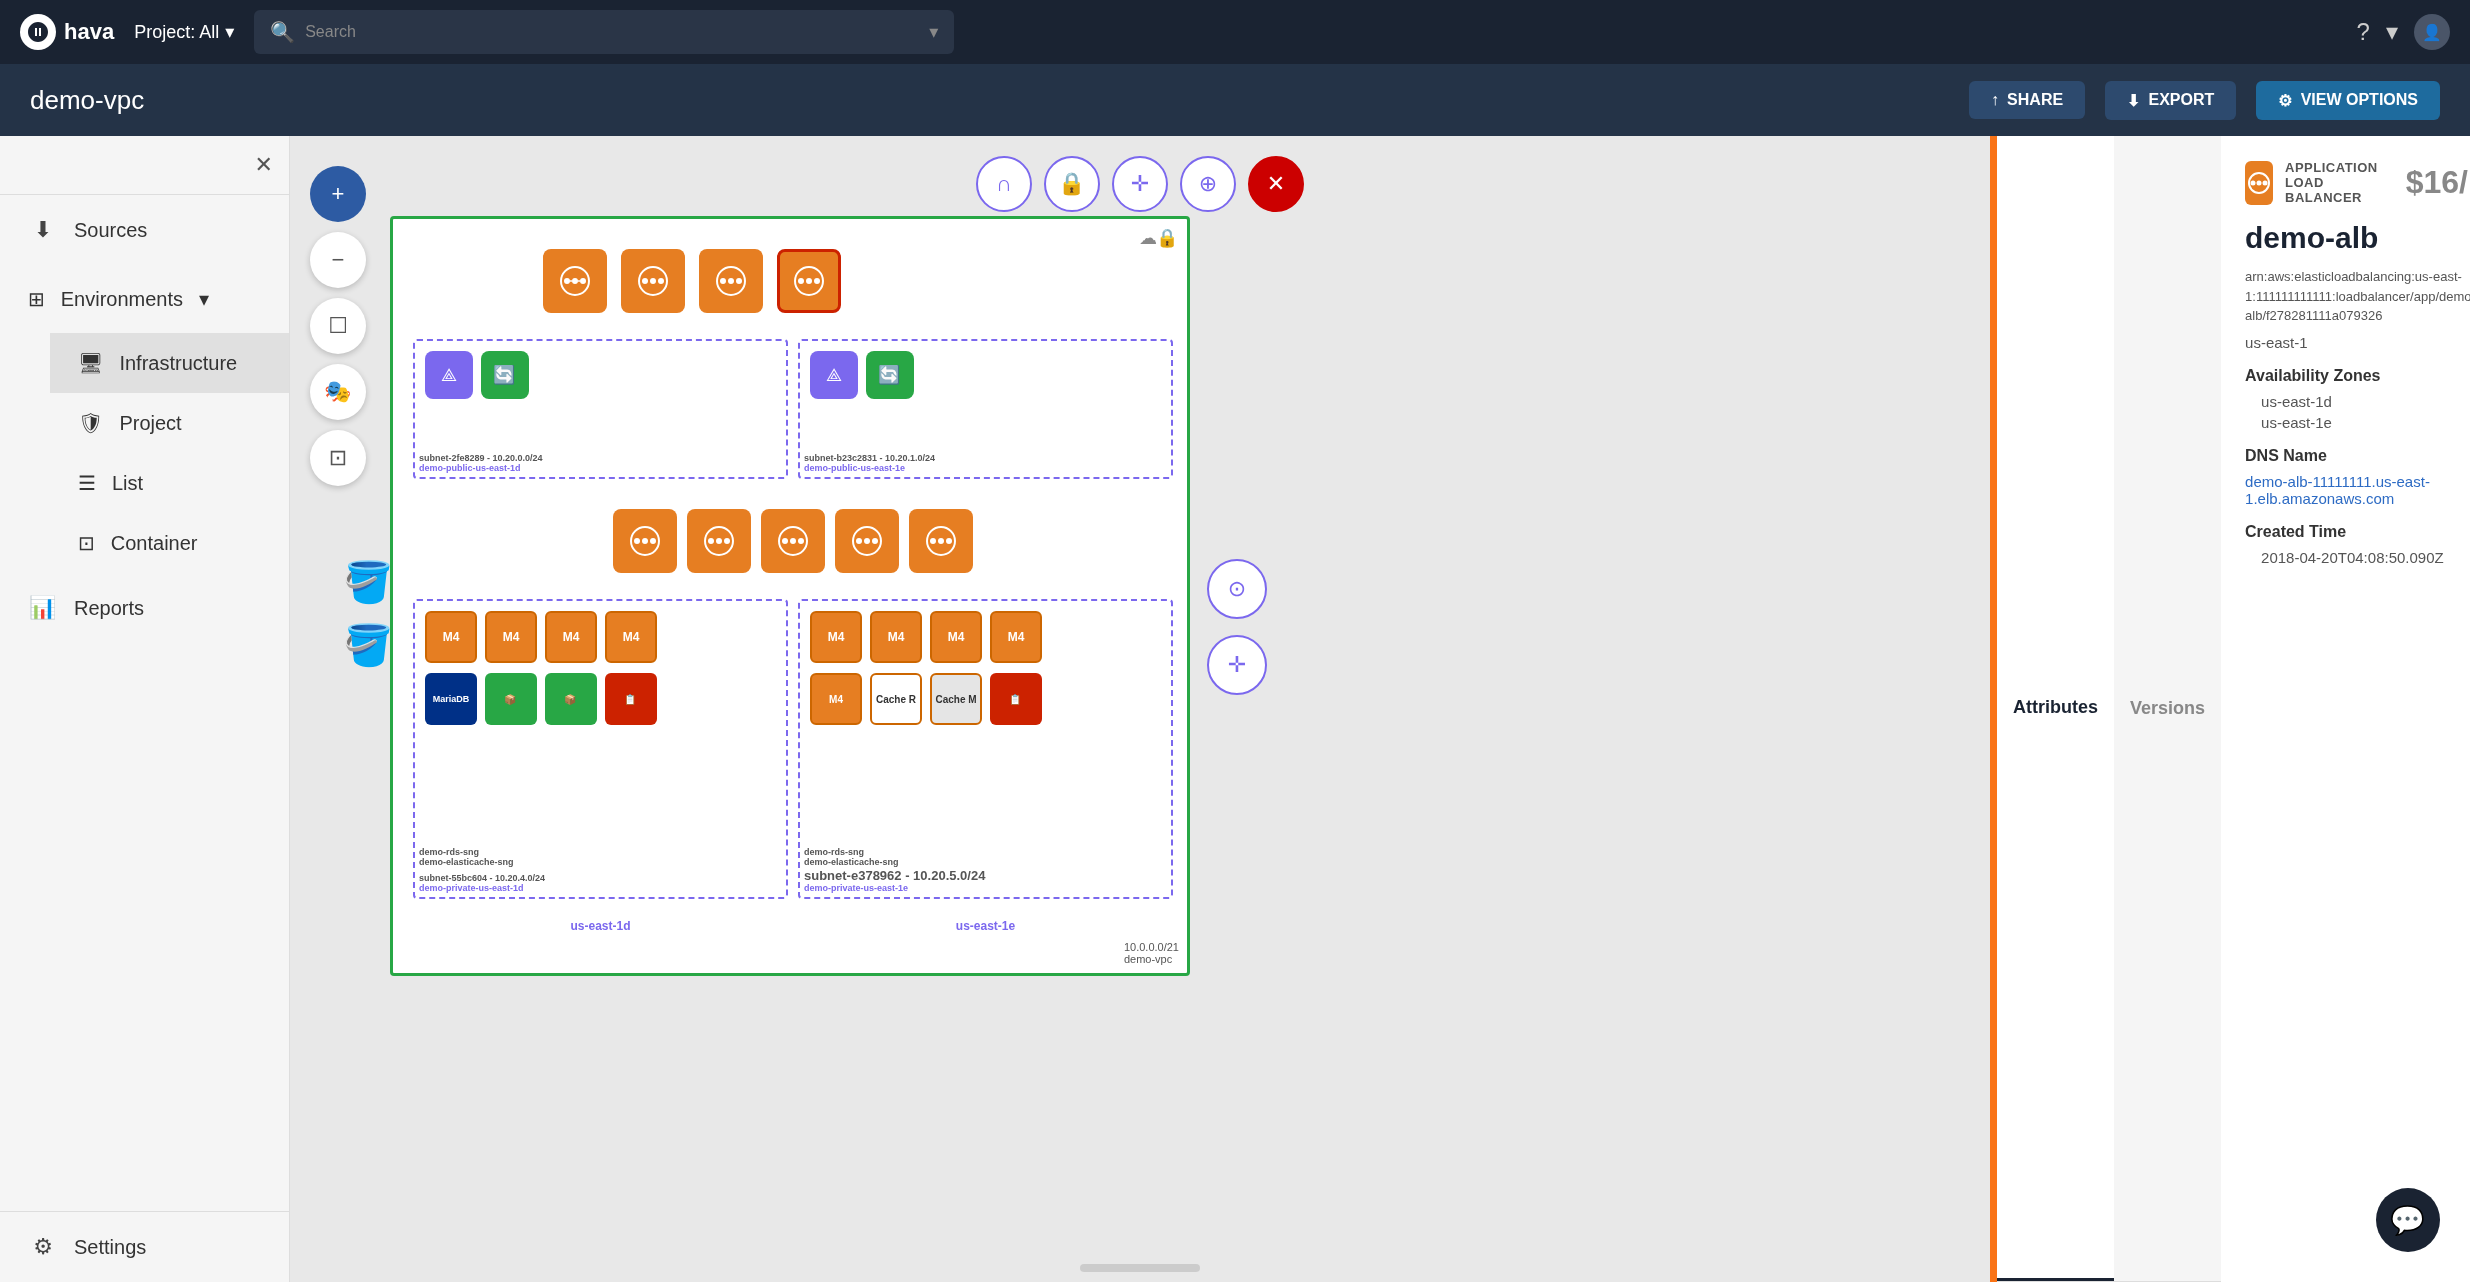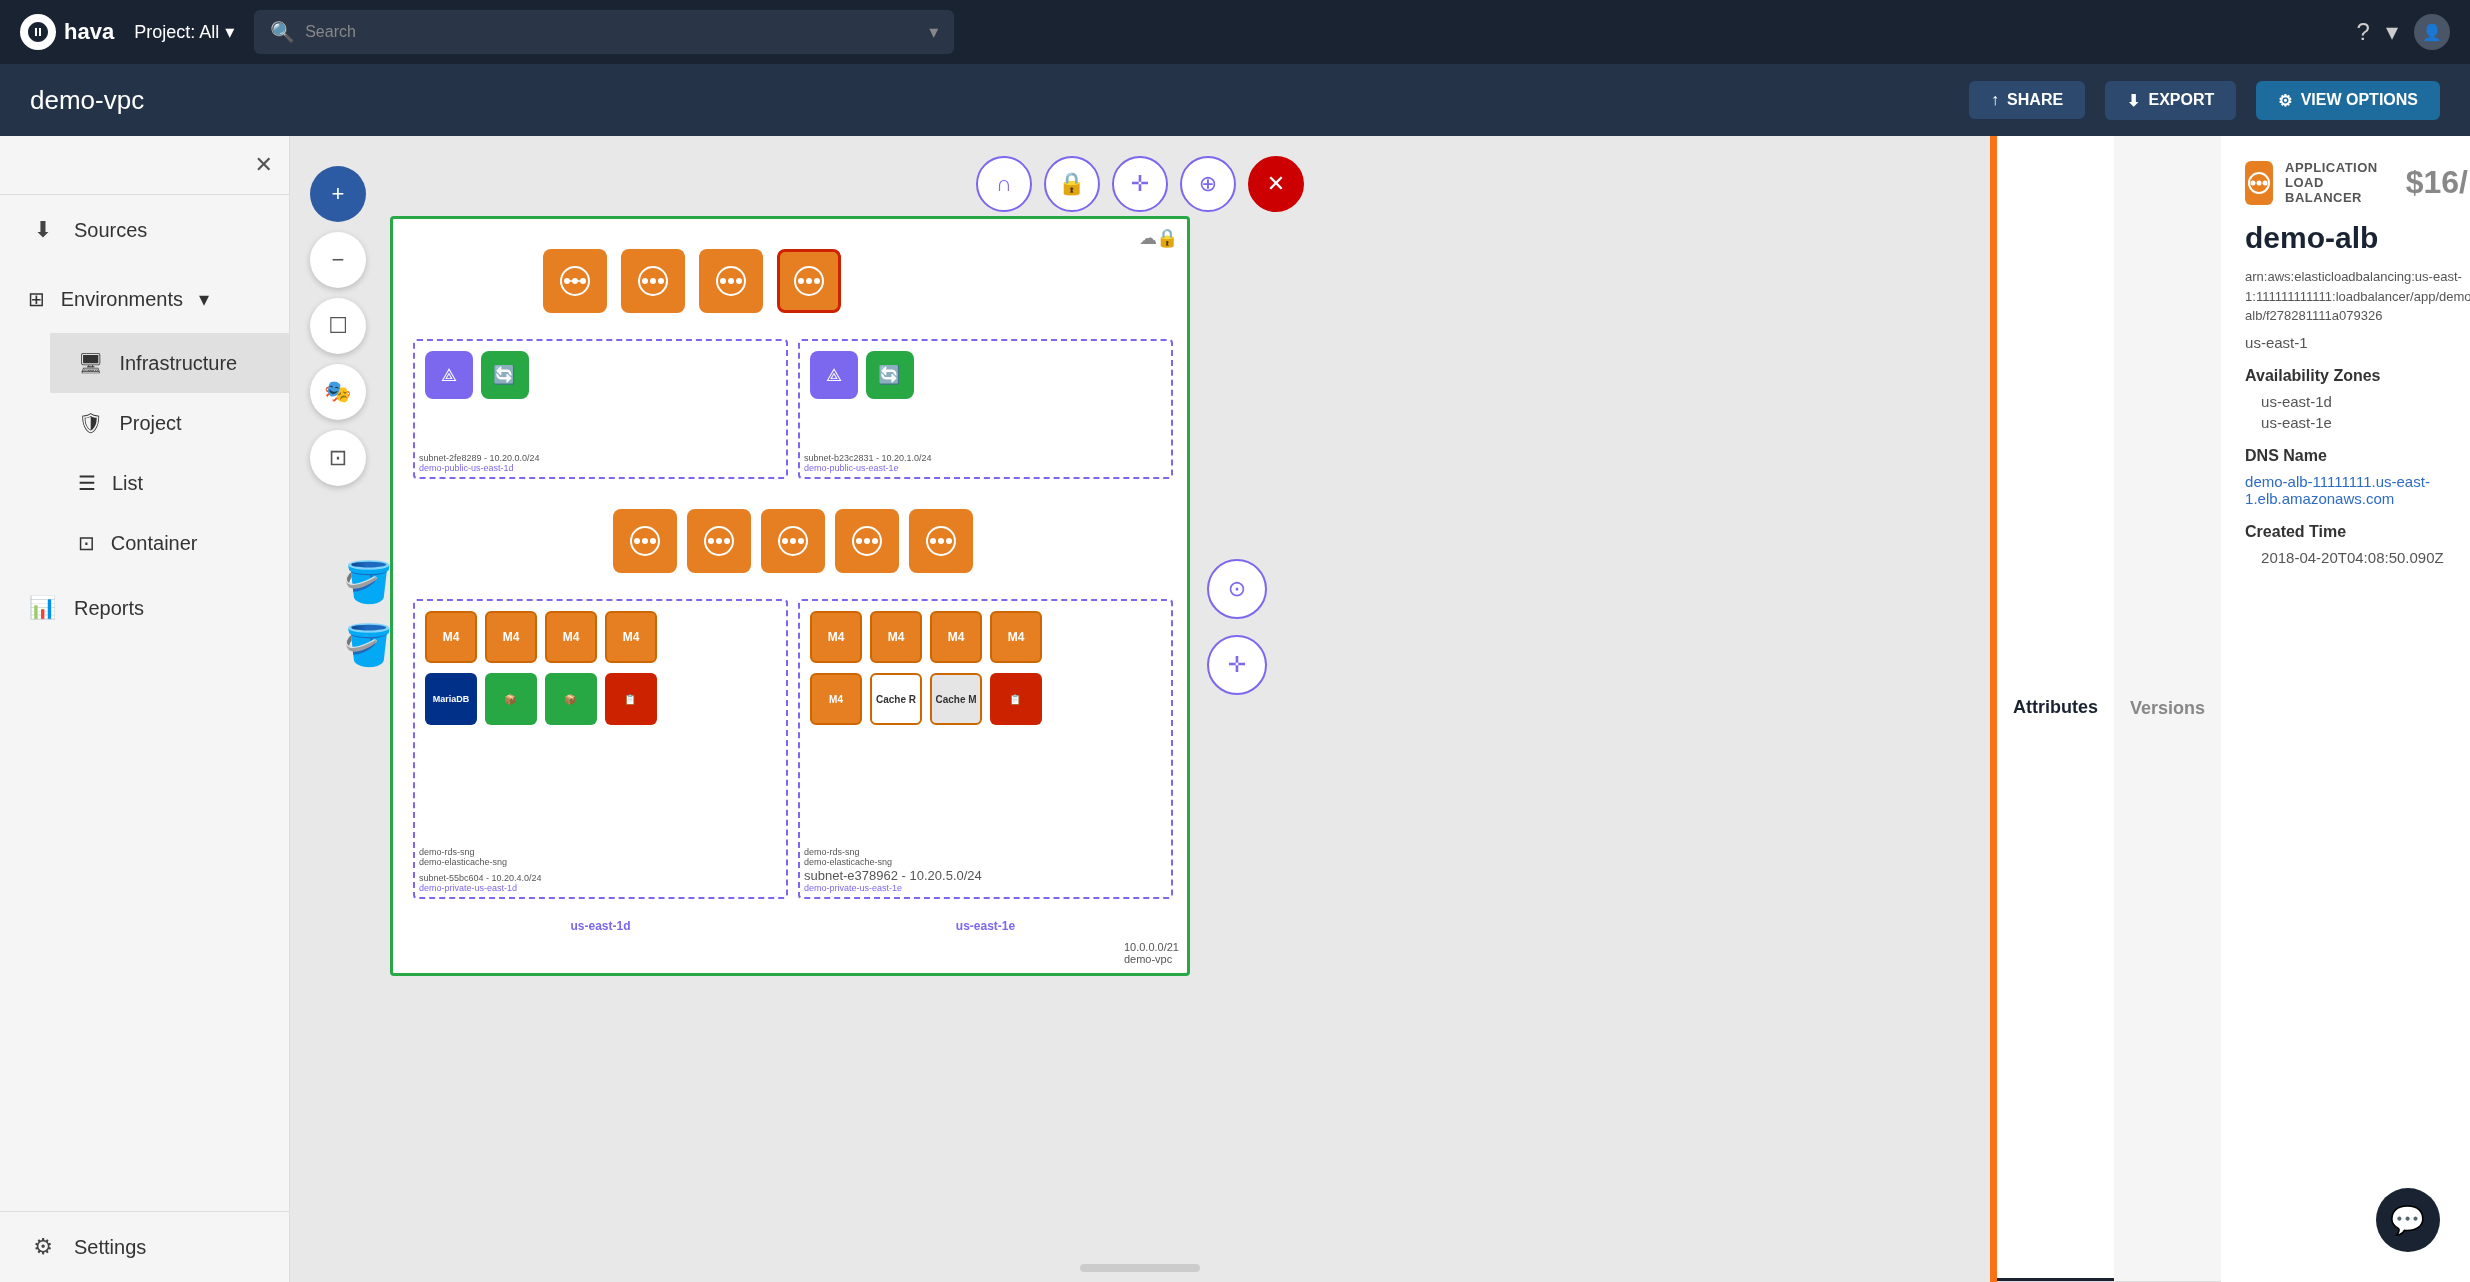--- a/index.html
+++ b/index.html
@@ -114,21 +114,21 @@
 
     
     .subnets-row {
       position: absolute; top: 120px; left: 20px;
       display: flex; gap: 10px; width: 760px;
     }
     .subnet-box {
       flex: 1; border: 2px dashed #7b68ee; border-radius: 4px;
       padding: 10px; position: relative; min-height: 140px;
     }
-    .subnet-label { position: absolute; bottom: 4px; left: 4px; font-size: 10px; color: #666; }
+    .subnet-label { position: absolute; bottom: 4px; left: 4px; font-size: 10px; color: #666; font-weight: bold; }
     .subnet-icons { display: flex; gap: 8px; }
     .subnet-icon {
       width: 48px; height: 48px; background: #7b68ee; border-radius: 8px;
       display: flex; align-items: center; justify-content: center;
       font-size: 18px; color: white;
     }
     .subnet-icon.green { background: #28a745; }
 
     
     .tg-row {

